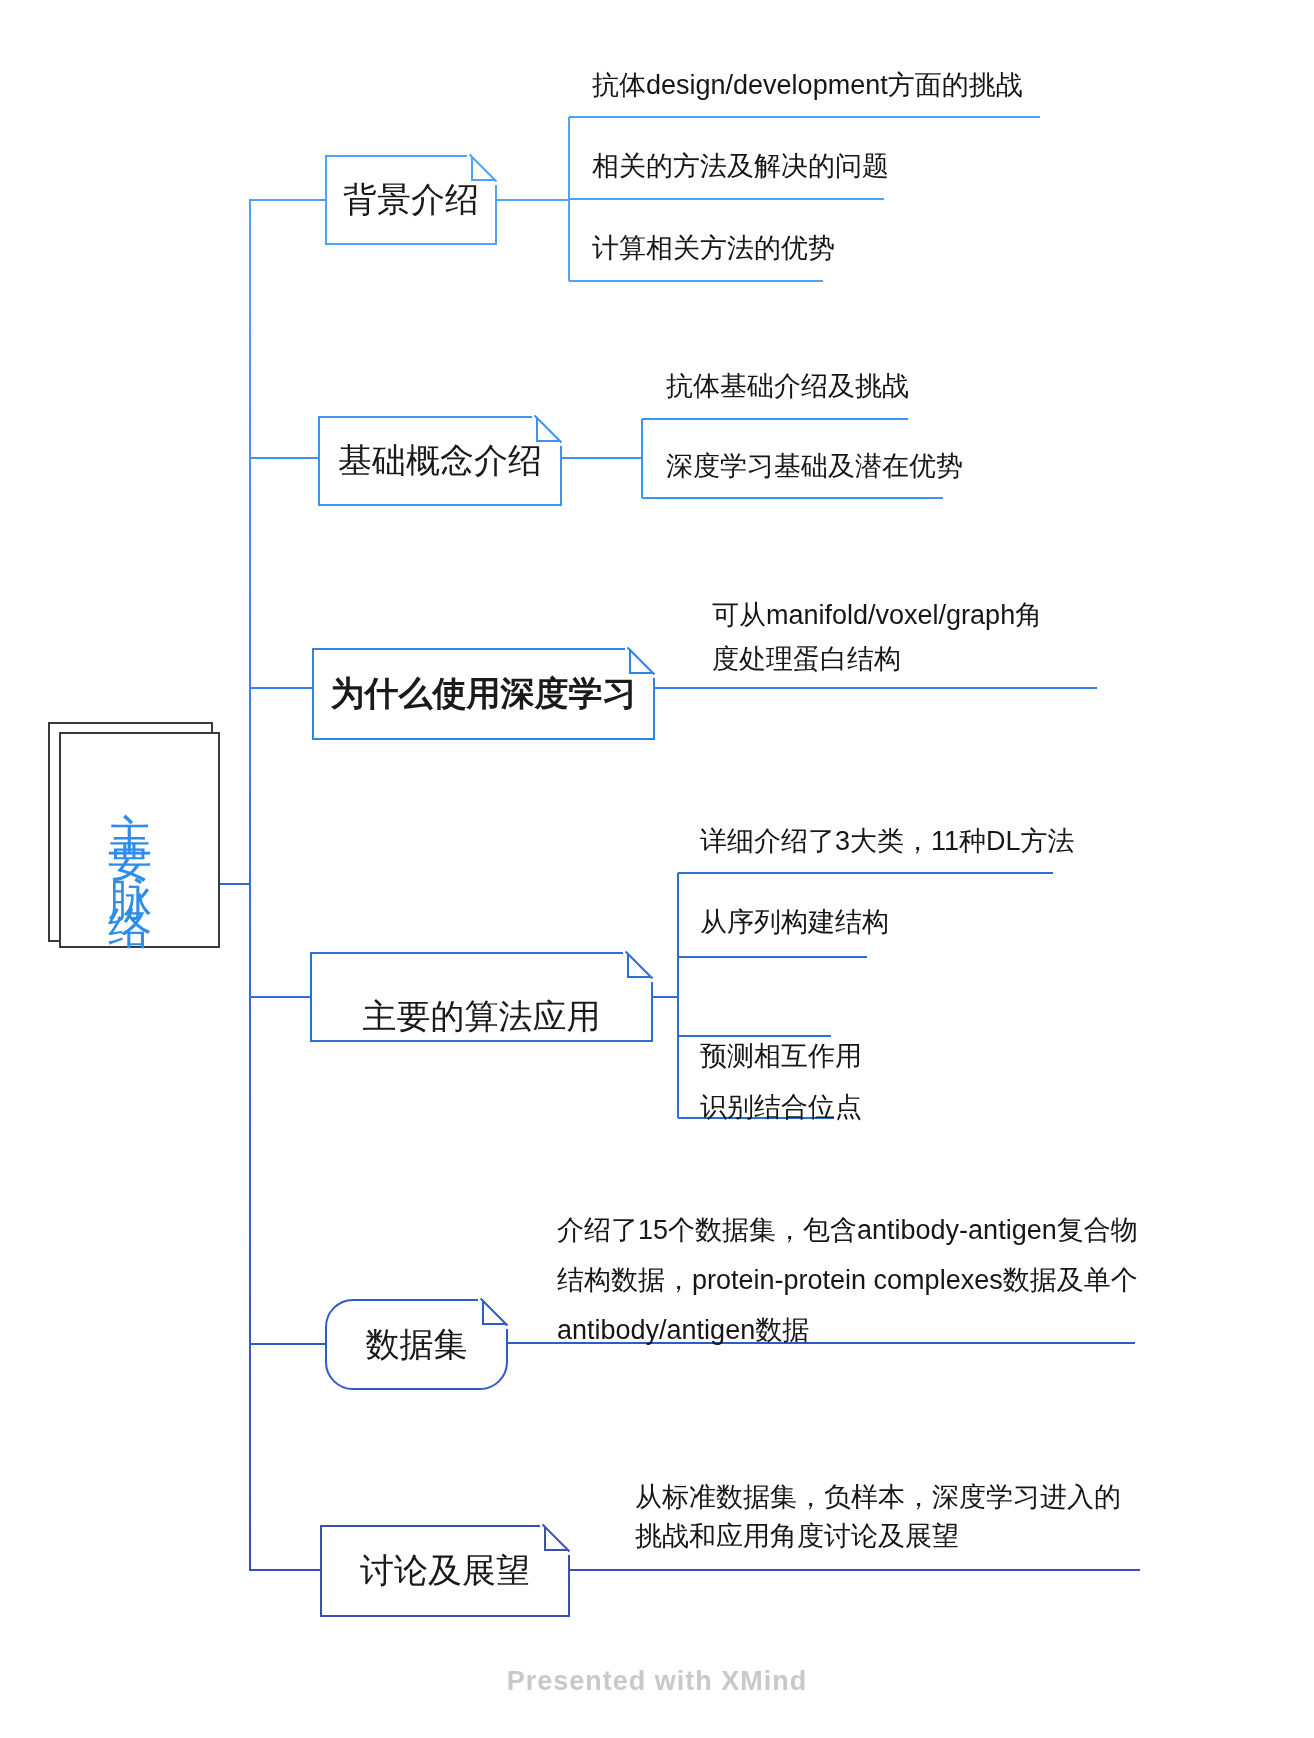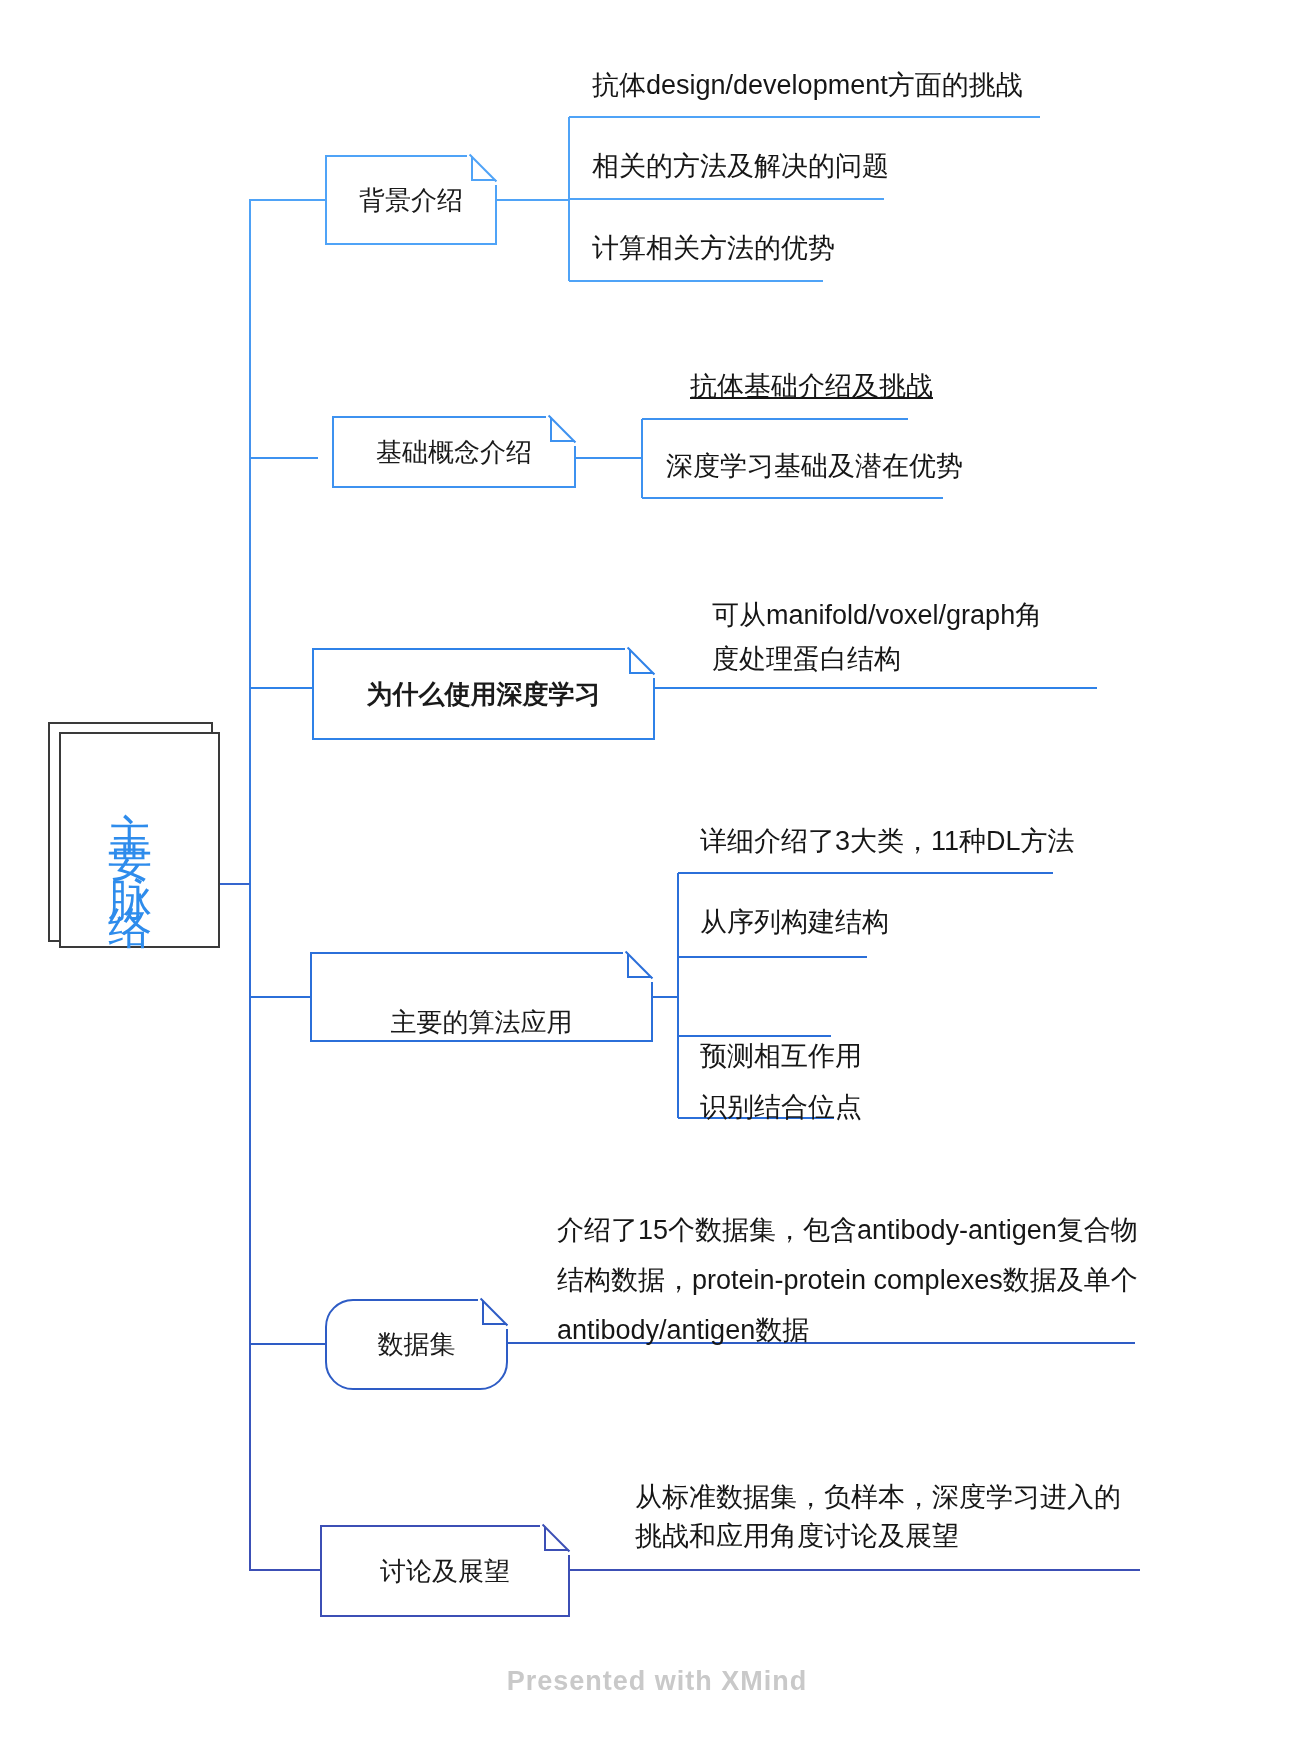--- a/index.html
+++ b/index.html
@@ -5,21 +5,21 @@
   html,body{margin:0;padding:0;background:#ffffff;}
   .canvas{
     position:relative;width:1314px;height:1738px;background:#fff;overflow:hidden;
     font-family:"Liberation Sans","DejaVu Sans",sans-serif;color:#1a1a1a;
   }
   svg.lines{position:absolute;left:0;top:0;z-index:1;}
   
   .topic{
     position:absolute;background:#fff;border:2px solid var(--c);
     display:flex;align-items:center;justify-content:center;
-    font-size:26px;white-space:nowrap;z-index:2;box-sizing:border-box;
+    font-size:34px;white-space:nowrap;z-index:2;box-sizing:border-box;
   }
   .topic::before{ 
     content:'';position:absolute;top:-2px;right:-2px;width:30px;height:30px;background:#fff;
   }
   .topic::after{ 
     content:'';position:absolute;top:10px;right:-7px;width:38px;height:2px;
     background:var(--c);transform:rotate(45deg);
   }
   .ear{ 
     position:absolute;top:-2px;right:-2px;width:26px;height:26px;box-sizing:border-box;
@@ -117,25 +117,25 @@
   </div>
 
   <div class="topic" style="--c:#4FA3F7;left:325px;top:155px;width:172px;height:90px;">
     <span class="ear"></span>
     <span class="label">背景介绍</span>
   </div>
   <div class="sub-label nowrap" style="left:592px;top:65px;">抗体design/development方面的挑战</div>
   <div class="sub-label nowrap" style="left:592px;top:146px;">相关的方法及解决的问题</div>
   <div class="sub-label nowrap" style="left:592px;top:228px;">计算相关方法的优势</div>
 
-  <div class="topic" style="--c:#3E92F0;left:332px;top:416px;width:244px;height:72px;">
+  <div class="topic" style="--c:#3E92F0;left:318px;top:416px;width:244px;height:90px;">
     <span class="ear"></span>
     <span class="label">基础概念介绍</span>
   </div>
-  <div class="sub-label nowrap" style="left:690px;top:366px;text-decoration:underline;">抗体基础介绍及挑战</div>
+  <div class="sub-label nowrap" style="left:666px;top:366px;">抗体基础介绍及挑战</div>
   <div class="sub-label nowrap" style="left:666px;top:446px;">深度学习基础及潜在优势</div>
 
   <div class="topic" style="--c:#2F82E8;left:312px;top:648px;width:343px;height:92px;font-weight:bold;">
     <span class="ear"></span>
     <span class="label">为什么使用深度学习</span>
   </div>
   <div class="sub-label" style="left:712px;top:593px;width:340px;line-height:44px;">可从manifold/voxel/graph角度处理蛋白结构</div>
 
   <div class="topic" style="--c:#2B6FD9;left:310px;top:952px;width:343px;height:90px;align-items:flex-end;">
     <span class="ear"></span>

